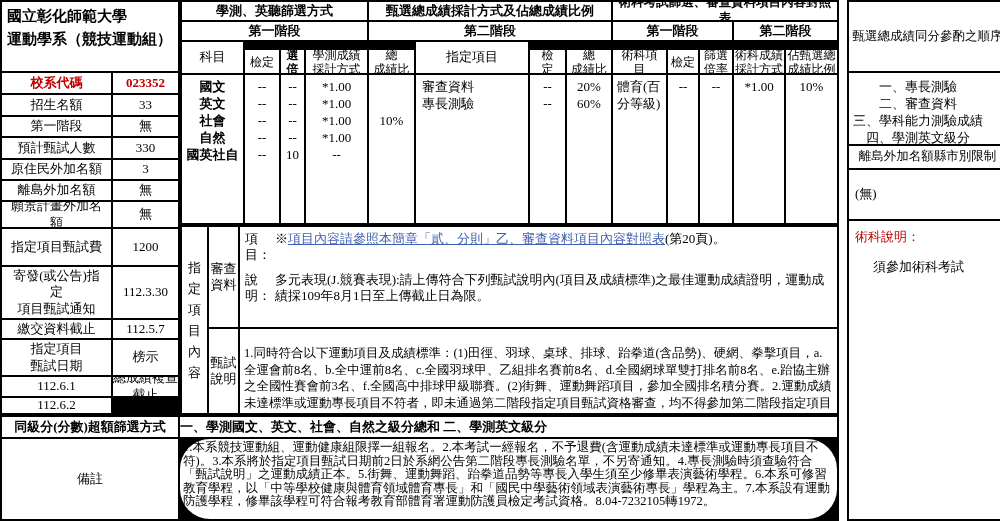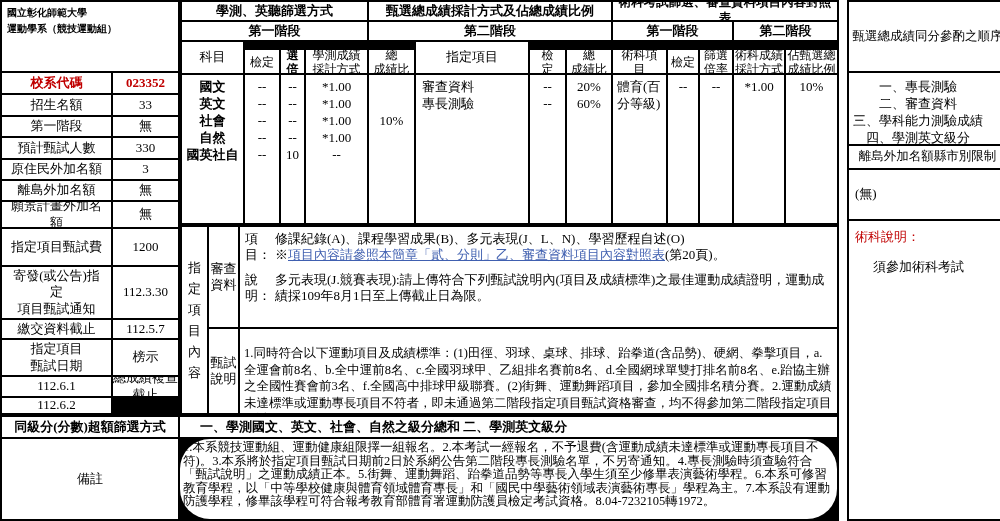--- a/index.html
+++ b/index.html
@@ -12,21 +12,21 @@
   .bold{font-weight:bold;}
   .red{color:#c00000;}
   .sm{font-size:12px;line-height:14px;margin-top:8px;}
   .h1{font-weight:bold;font-size:12.5px;}
   .h2{font-weight:bold;font-size:13px;}
   
   #left-table{left:0;top:0;width:180px;height:415px;
     grid-template-columns:109px 65px;
     grid-template-rows:69px 20px 20px 19px 20px 19px 19px 25px 36px 51px 18px 35px 19px 15px;}
   .title-cell{grid-column:1/3;flex-direction:column;align-items:flex-start;justify-content:flex-start;
-    text-align:left;padding:3px 5px;font-weight:bold;font-size:10px;line-height:1.55;}
+    text-align:left;padding:3px 5px;font-weight:bold;font-size:15px;line-height:1.55;}
   
   #exam-table{left:180px;top:0;width:659px;height:225px;
     grid-template-columns:61px 34px 23px 61px 45px 112px 35px 44px 53px 30px 32px 50px 51px;
     grid-template-rows:18px 18px 31px 148px;}
   .body{align-items:flex-start;padding-top:3px;line-height:17px;white-space:pre-line;font-size:13px;}
   .body.left{justify-content:flex-start;text-align:left;padding-left:6px;}
   .pct-off{padding-top:37px;}
   
   #detail{left:180px;top:225px;width:659px;height:190px;
     grid-template-columns:25px 29px 597px;grid-template-rows:100px 84px;}
@@ -45,21 +45,21 @@
   .rp-list{align-items:flex-start;justify-content:flex-start;text-align:center;
      padding:5px 4px;white-space:pre-line;line-height:17px;}
   .rp-none{align-items:flex-start;justify-content:flex-start;text-align:left;
      padding:16px 6px 0 6px;}
   .rp-note{flex-direction:column;align-items:flex-start;justify-content:flex-start;
      text-align:left;padding:8px 6px;}
   .pn-text{margin:14px 0 0 18px;}
   
   #bottom{left:0;top:415px;width:839px;height:106px;
     grid-template-columns:176px 657px;grid-template-rows:20px 80px;}
-  .tbv{justify-content:flex-start;text-align:left;padding-left:20px;font-weight:bold;}
+  .tbv{justify-content:flex-start;text-align:left;padding-left:0;font-weight:bold;}
   .remarks{align-items:flex-start;justify-content:flex-start;text-align:left;
      padding:2px 3px;font-size:12.5px;line-height:13.6px;border-radius:30px;}
   .f125{font-size:12.5px;}
 </style>
 </head>
 <body>
 
 <div class="page">
 
   <div class="region" id="left-table">
@@ -173,21 +173,20 @@
 目
 內
 容</div>
     <div class="cell pre">審查
 資料</div>
     <div class="cell rc">
       <div class="rc-row">
         <div class="rc-label">項
 目：</div>
         <div class="rc-text">
-          <div>修課紀錄(A)、課程學習成果(B)、多元表現(J、L、N)、學習歷程自述(O)</div>
           <div><span>※</span><span class="link">項目內容請參照本簡章「貳、分則」乙、審查資料項目內容對照表</span><span>(第20頁)。</span></div>
         </div>
       </div>
       <div class="rc-row">
         <div class="rc-label">說
 明：</div>
         <div class="rc-text">多元表現(J.競賽表現):請上傳符合下列甄試說明內(項目及成績標準)之最佳運動成績證明，運動成績採109年8月1日至上傳截止日為限。</div>
       </div>
     </div>
     <div class="cell pre">甄試

